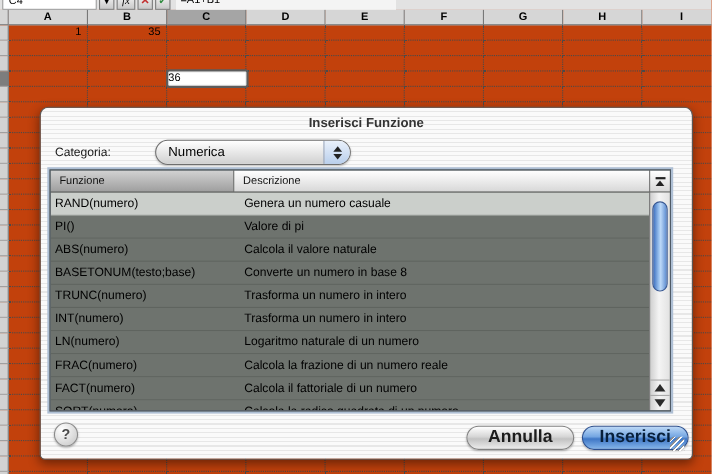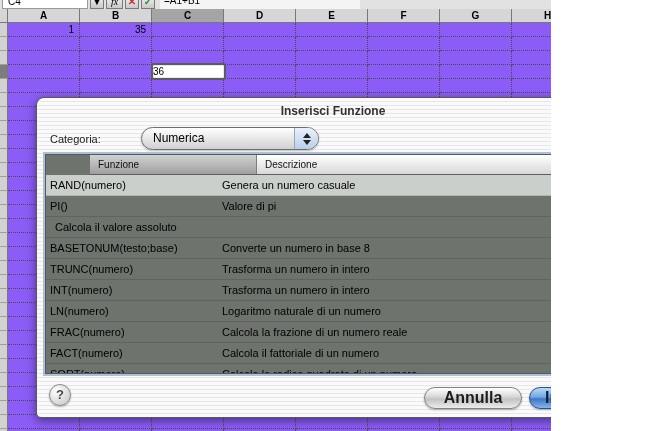--- a/index.html
+++ b/index.html
@@ -1,18 +1,18 @@
 <!DOCTYPE html>
 <html><head>
 <meta charset="utf-8">
 <style>
   * { box-sizing: border-box; margin: 0; padding: 0; }
   html,body { width:647px; height:431px; overflow:hidden; }
   body { font-family:"Liberation Sans", sans-serif; background:#fff; }
-  #screen { position:relative; width:551px; height:431px; background:#8b5cf6; overflow:hidden; }
+  #screen { position:relative; width:647px; height:431px; background:#c2410c; overflow:hidden; }
 
   
   #formula-bar { position:absolute; top:0; left:0; width:100%; height:9px; background:#e2e2e2; overflow:hidden; }
   #formula-bar .fb-el { position:absolute; top:-7px; height:16px; font-size:10px; line-height:15px; }
   .cellref { left:2px; width:86px; background:#fff; border:1px solid #9a9a9a; padding-left:5px; color:#000; }
   .fbtn { background:linear-gradient(#fafafa,#c9c9c9); border:1px solid #7a7a7a; text-align:center; font-size:9px; }
   #btn-drop { left:90px; width:14px; }
   #btn-fx { left:106px; width:17px; font-style:italic; font-family:"Liberation Serif", serif; }
   #btn-x { left:125px; width:14px; color:#c23030; font-weight:bold; }
   #btn-ck { left:141px; width:14px; color:#2d8a3d; font-weight:bold; }
@@ -47,21 +47,21 @@
            display:flex; overflow:hidden; box-shadow:0 1px 2px rgba(0,0,0,0.25); }
   #popup-value { flex:1; font-size:12px; line-height:21px; padding-left:11px; color:#000; }
   #popup-arrows { width:24px; border-left:1px solid #97a6bd; background:linear-gradient(#eaf1fb,#b9cfec);
                   display:flex; flex-direction:column; align-items:center; justify-content:center; gap:2px; }
   .tri-up  { width:0; height:0; border-left:4px solid transparent; border-right:4px solid transparent; border-bottom:5px solid #222; }
   .tri-down{ width:0; height:0; border-left:4px solid transparent; border-right:4px solid transparent; border-top:5px solid #222; }
 
   
   #list { position:absolute; left:8px; top:56px; width:565px; height:220px;
           border:1px solid #4f5a66; box-shadow:0 0 0 2px #aebfd4; background:#6e736e; overflow:hidden; }
-  #list-header { position:absolute; top:0; left:0; right:0; height:20px; display:flex; border-bottom:1px solid #5e5e5e;margin-left:44px; }
+  #list-header { position:absolute; top:0; left:0; right:0; height:20px; display:flex; border-bottom:1px solid #5e5e5e; }
   .hd1 { width:167px; background:linear-gradient(#d2d2d2,#9f9f9f); border-right:1px solid #7e7e7e;
          font-size:10px; padding:4px 0 0 8px; color:#111; }
   .hd2 { flex:1; background:linear-gradient(#ffffff,#d8d8d8); font-size:10px; padding:4px 0 0 8px; color:#111; }
   .hd-sort { width:19px; background:linear-gradient(#ffffff,#d8d8d8); border-left:1px solid #7e7e7e;
              display:flex; flex-direction:column; align-items:center; justify-content:center; gap:1px; }
   .sort-line { width:9px; border-top:2px solid #222; }
   .sort-tri  { width:0; height:0; border-left:4px solid transparent; border-right:4px solid transparent; border-bottom:5px solid #222; }
 
   #listrows { position:absolute; top:20px; left:0; right:19px; bottom:0; overflow:hidden; background:#6e736e; }
   .listrow { height:21px; display:flex; background:#6e736e; border-bottom:1px solid #5f645f; }
@@ -509,21 +509,22 @@
       <div id="listrows">
           <div class="listrow selected">
             <div class="lc1">RAND(numero)</div>
             <div class="lc2">Genera un numero casuale</div>
           </div>
           <div class="listrow">
             <div class="lc1">PI()</div>
             <div class="lc2">Valore di pi</div>
           </div>
           <div class="listrow">
-            <div class="lc2">Calcola il valore assoluto</div>
+            <div class="lc1">ABS(numero)</div>
+            <div class="lc2">Calcola il valore naturale</div>
           </div>
           <div class="listrow">
             <div class="lc1">BASETONUM(testo;base)</div>
             <div class="lc2">Converte un numero in base 8</div>
           </div>
           <div class="listrow">
             <div class="lc1">TRUNC(numero)</div>
             <div class="lc2">Trasforma un numero in intero</div>
           </div>
           <div class="listrow">

